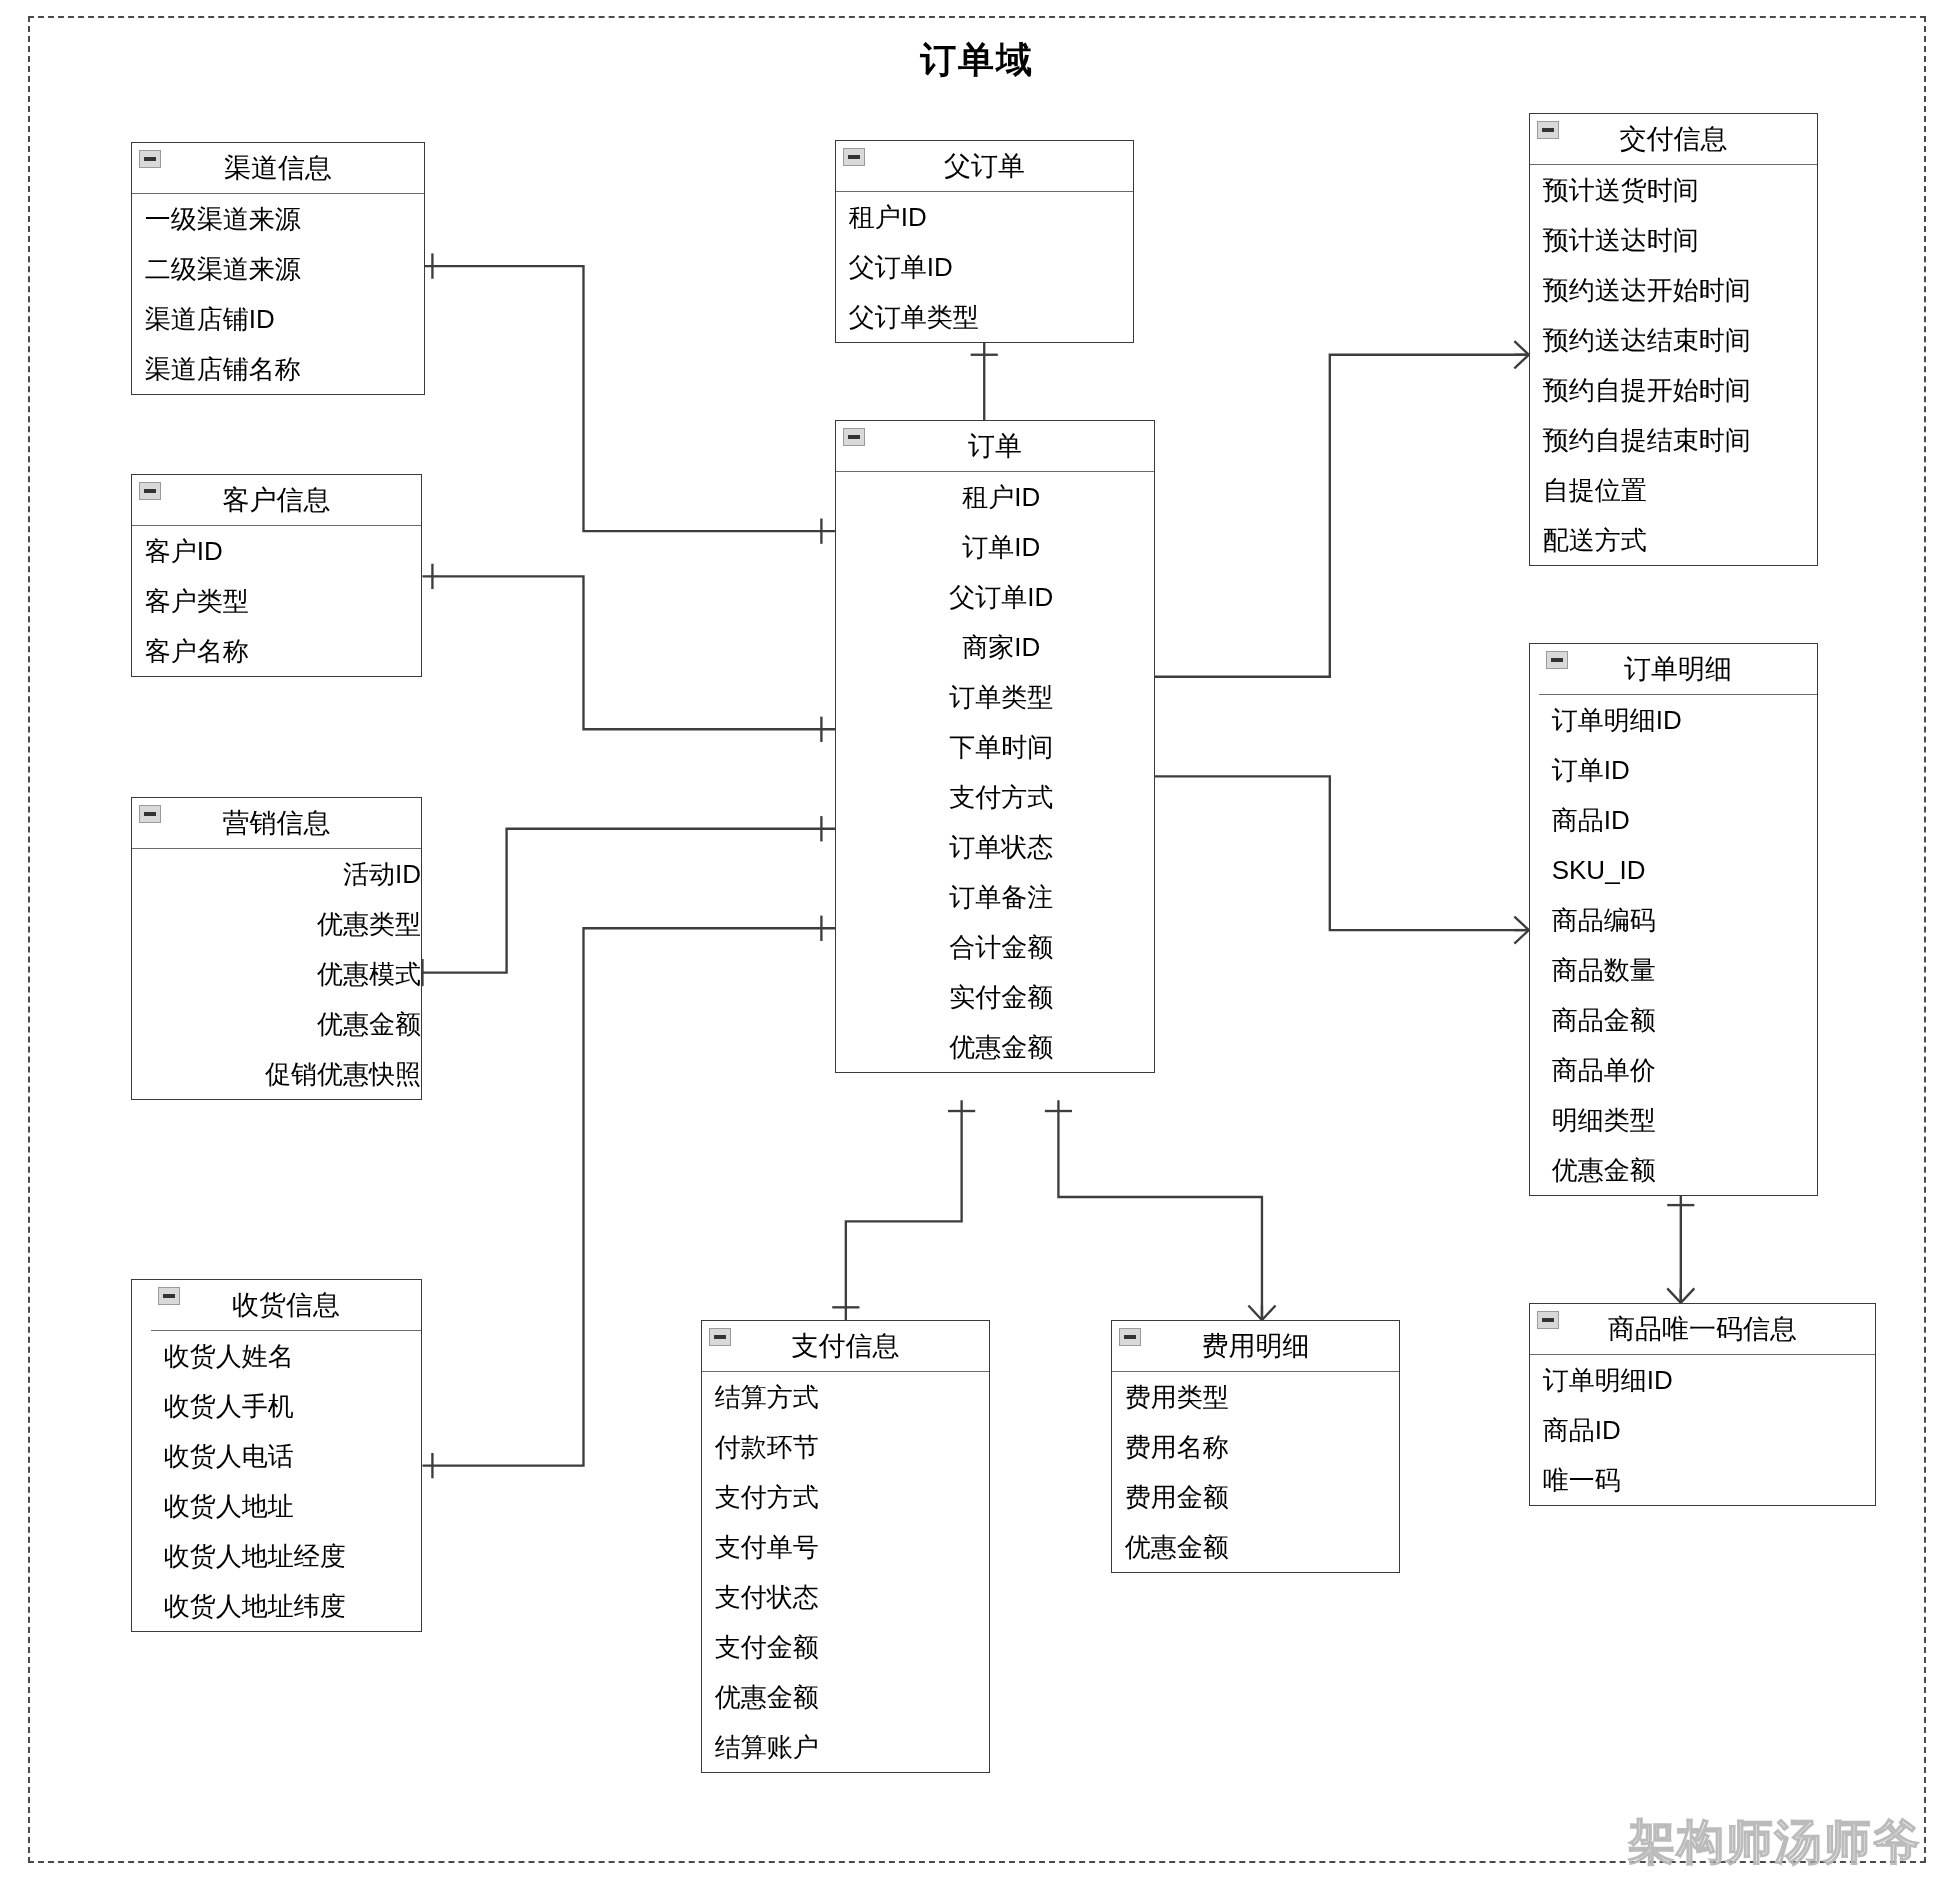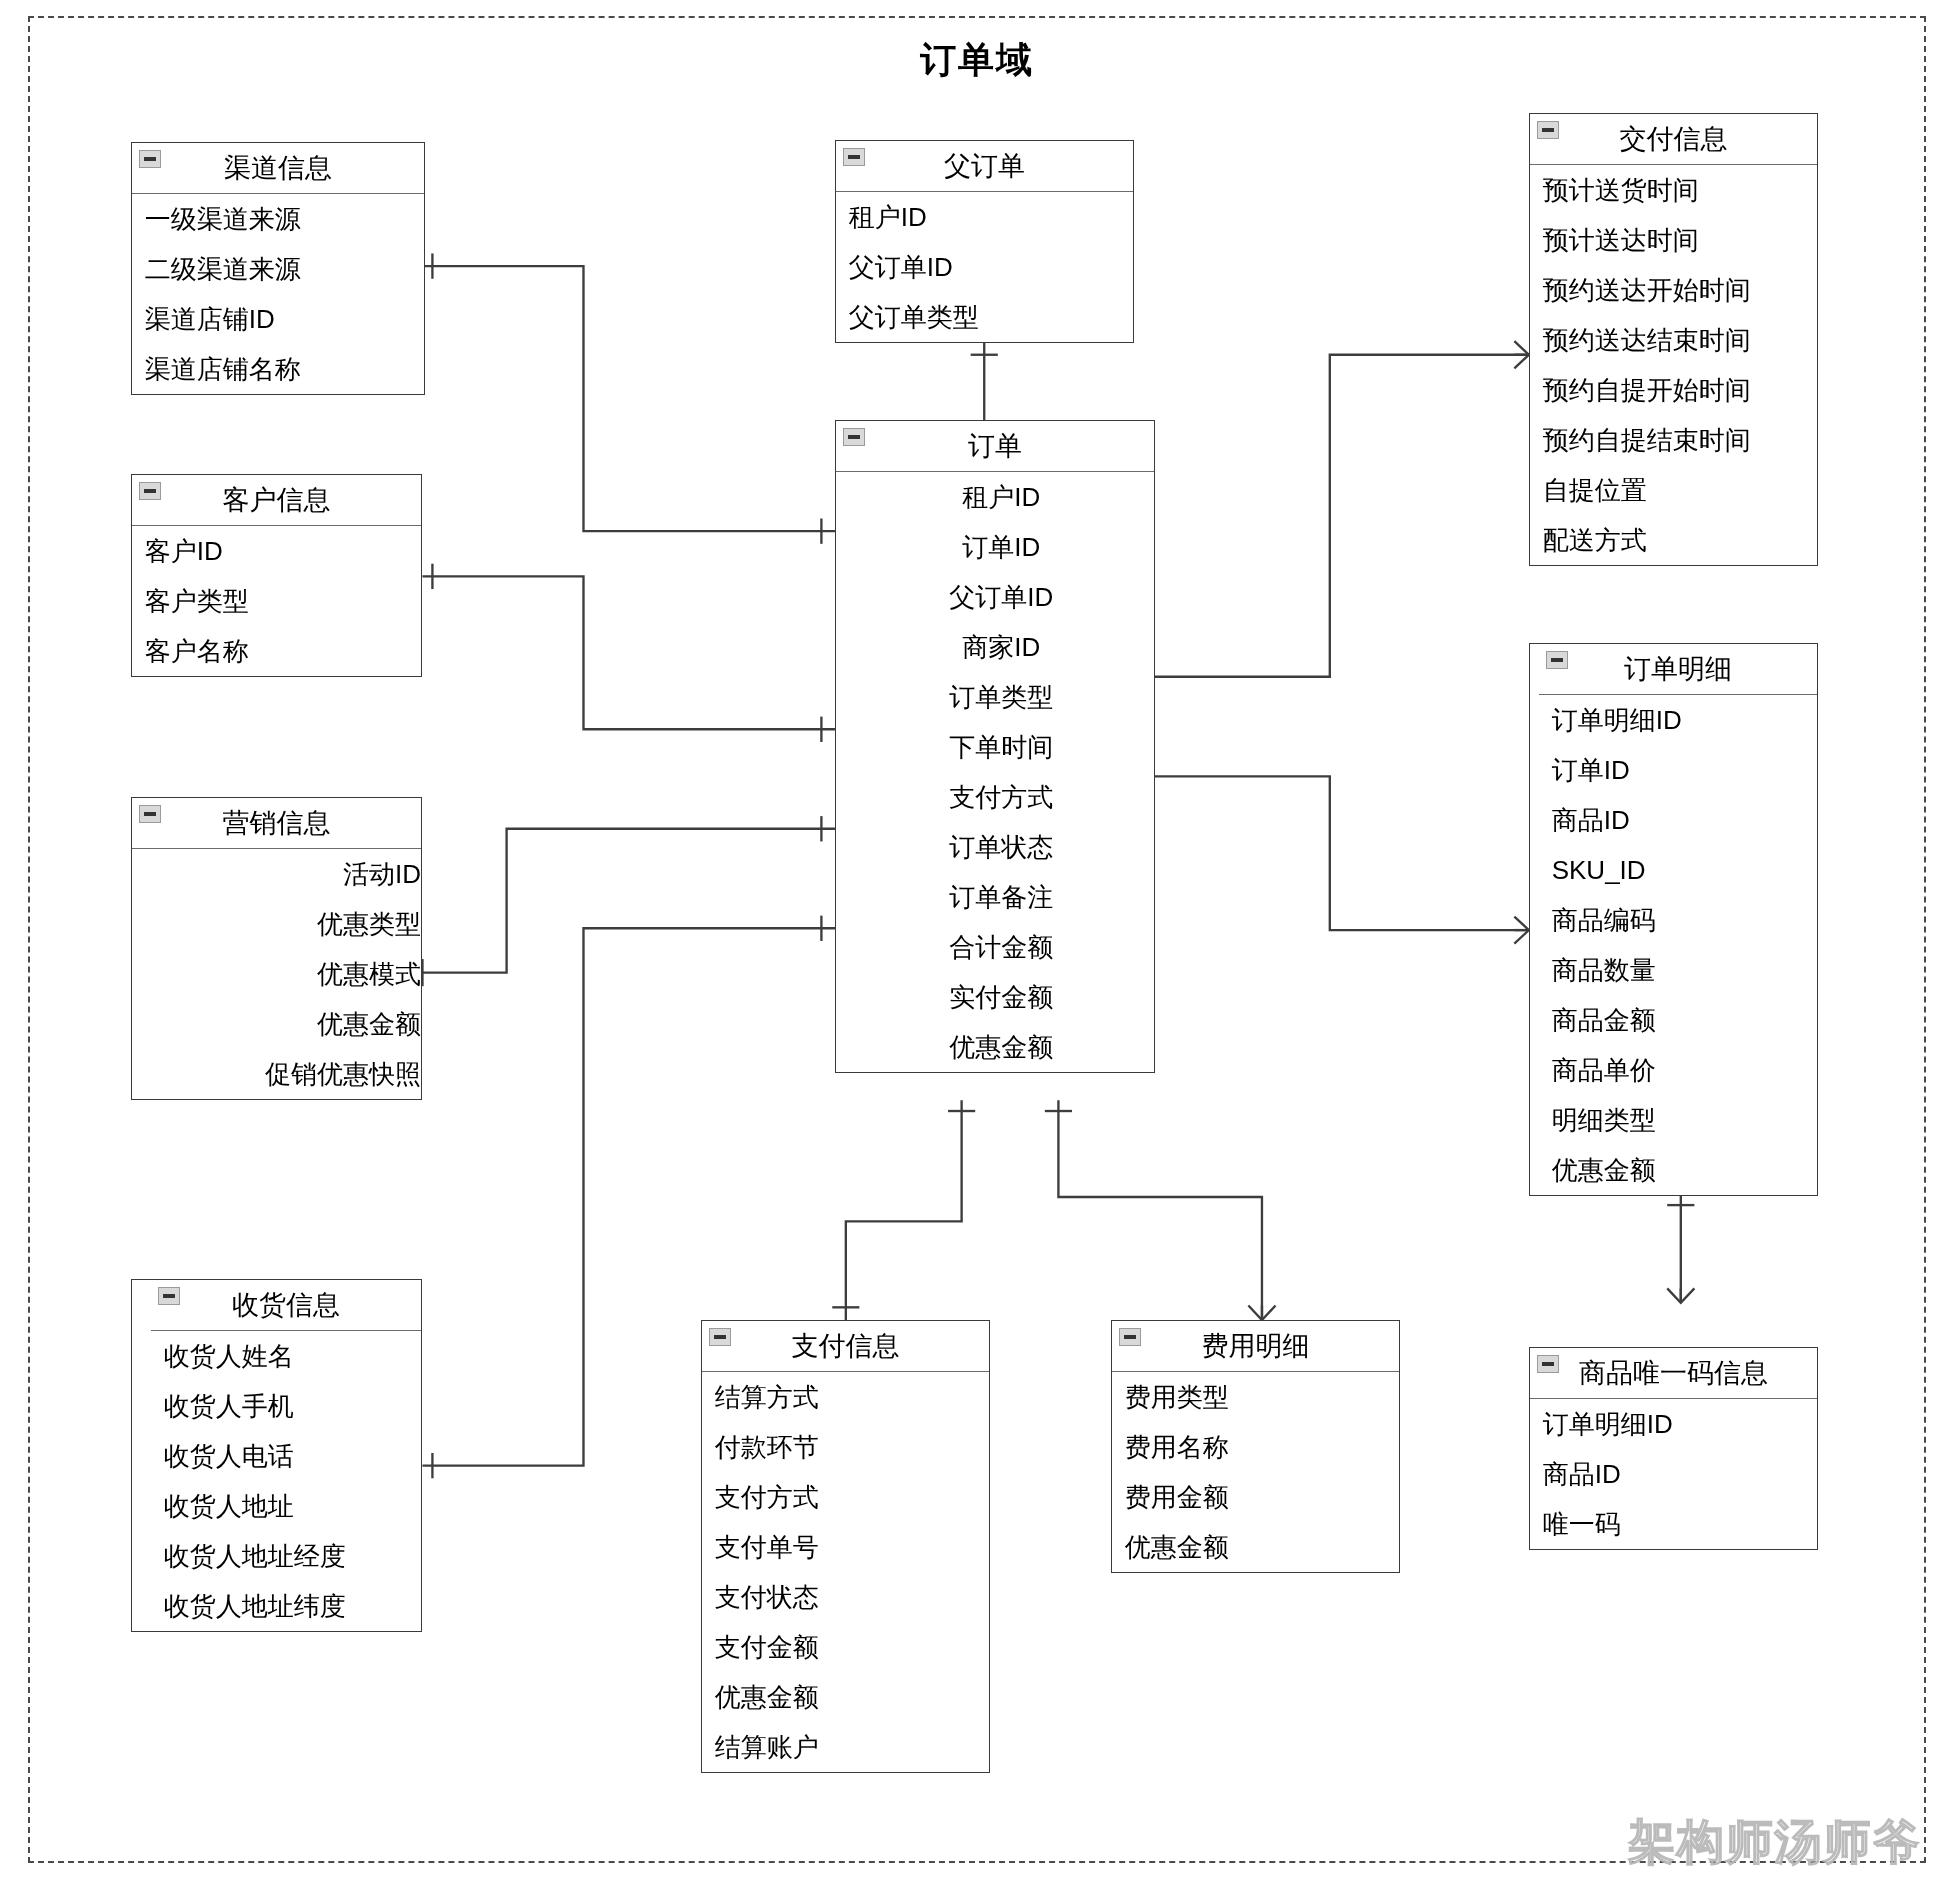--- a/index.html
+++ b/index.html
@@ -342,21 +342,21 @@
           </span>
           <span class="entity-title">费用明细</span>
         </div>
         <div class="entity-fields">
           <div class="field-row">费用类型</div>
           <div class="field-row">费用名称</div>
           <div class="field-row">费用金额</div>
           <div class="field-row">优惠金额</div>
         </div>
       </div>
-      <div class="entity" style="left: 1529px; top: 1303px; width: 289px; margin-top: 44px;">
+      <div class="entity" style="left: 1529px; top: 1303px; width: 347px;">
         <div class="entity-header">
           <span class="collapse-icon">
             <i></i>
           </span>
           <span class="entity-title">商品唯一码信息</span>
         </div>
         <div class="entity-fields">
           <div class="field-row">订单明细ID</div>
           <div class="field-row">商品ID</div>
           <div class="field-row">唯一码</div>

